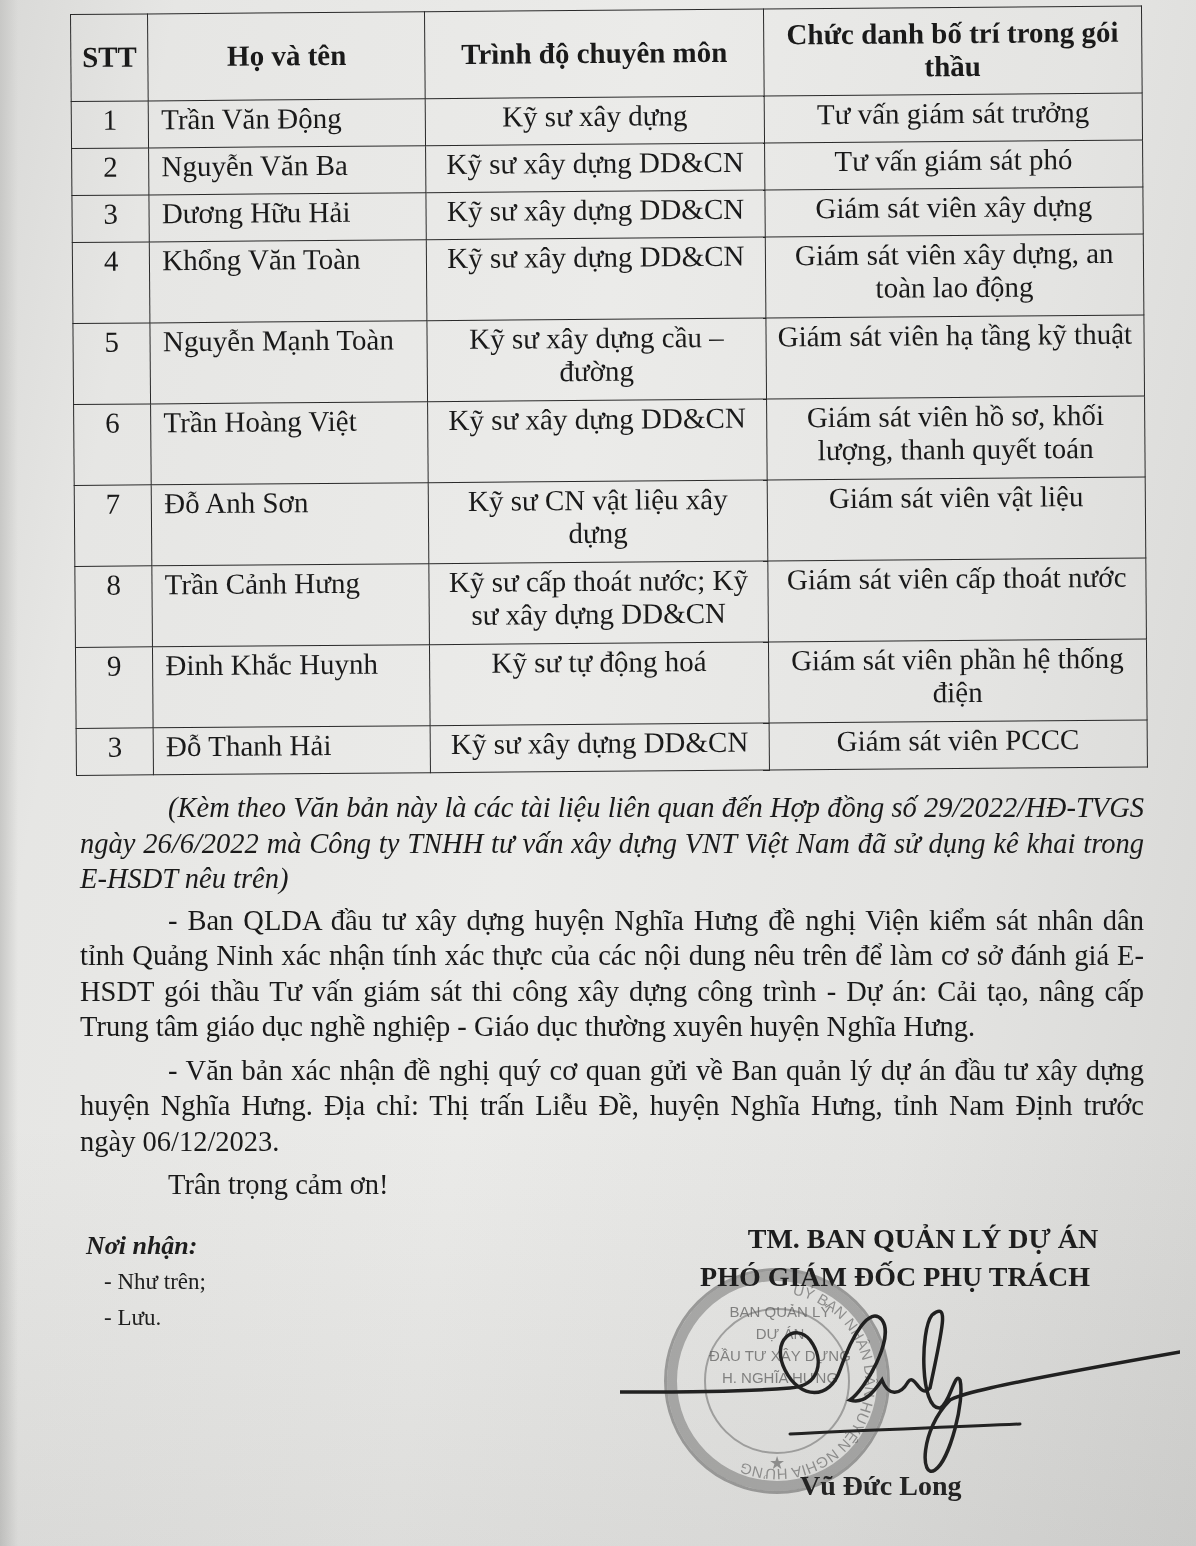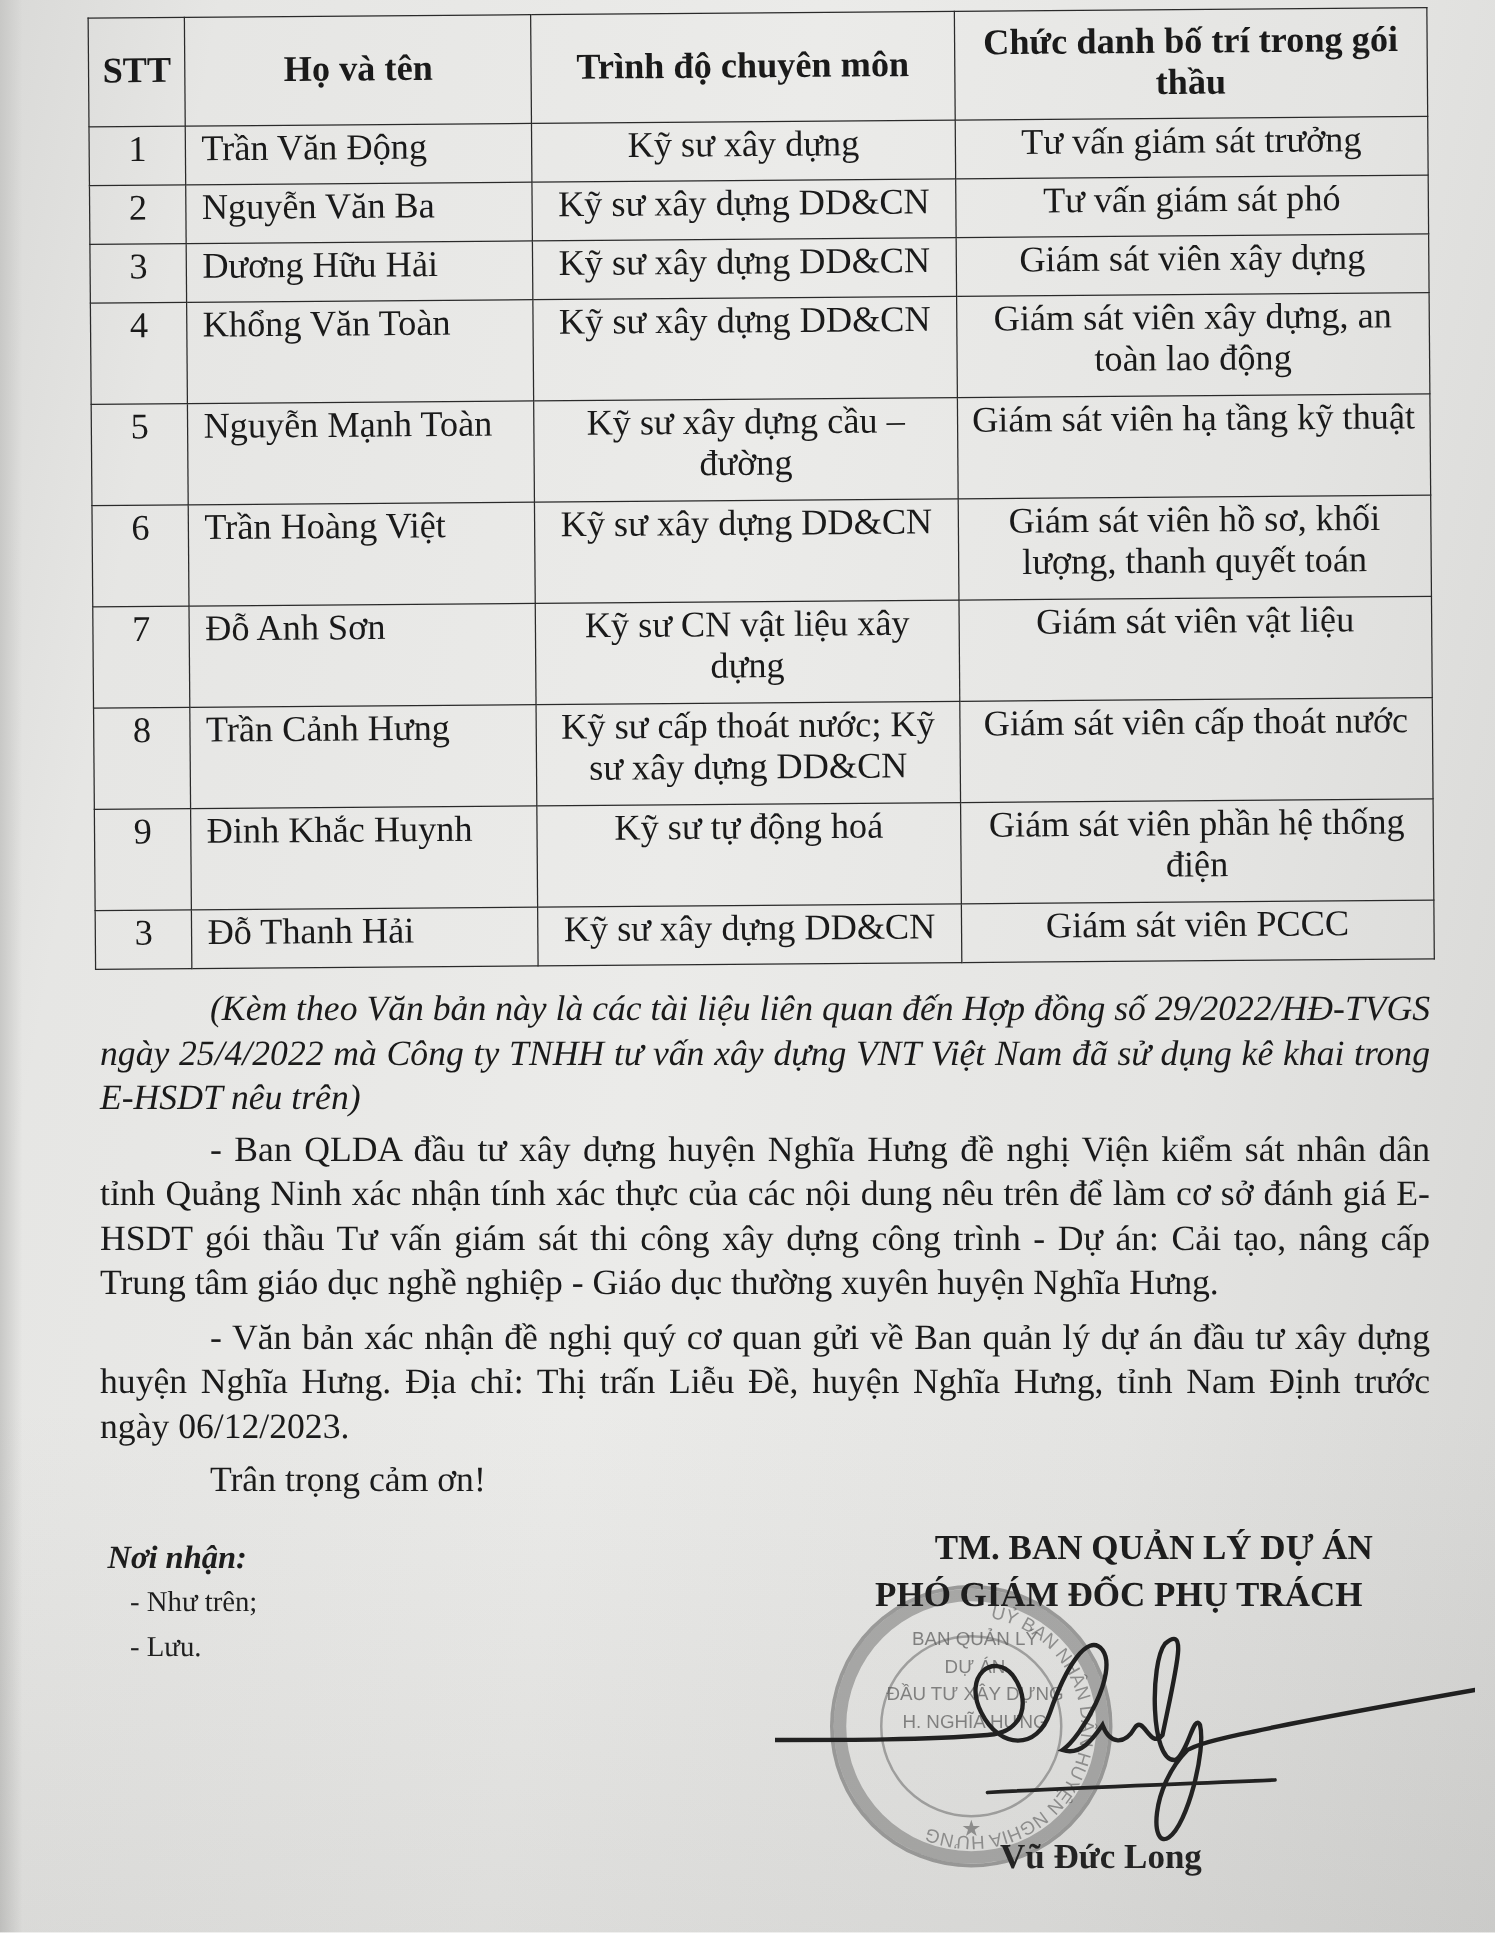--- a/index.html
+++ b/index.html
@@ -225,21 +225,21 @@
     <tr class="row-single">
       <td class="col-stt">3</td>
       <td class="col-name">Đỗ Thanh Hải</td>
       <td class="col-qual">Kỹ sư xây dựng DD&amp;CN</td>
       <td class="col-role">Giám sát viên PCCC</td>
     </tr>
   </tbody>
 </table>
 
 <div class="doc-body">
-  <p class="attach-note">(Kèm theo Văn bản này là các tài liệu liên quan đến Hợp đồng số 29/2022/HĐ-TVGS ngày 25/4/2022 mà Công ty TNHH tư vấn xây dựng VNT Việt Nam đã sử dụng kê khai trong E-HSDT nêu trên)</p>
+  <p class="attach-note">(Kèm theo Văn bản này là các tài liệu liên quan đến Hợp đồng số 29/2022/HĐ-TVGS ngày 26/6/2022 mà Công ty TNHH tư vấn xây dựng VNT Việt Nam đã sử dụng kê khai trong E-HSDT nêu trên)</p>
   <p class="para">- Ban QLDA đầu tư xây dựng huyện Nghĩa Hưng đề nghị Viện kiểm sát nhân dân tỉnh Quảng Ninh xác nhận tính xác thực của các nội dung nêu trên để làm cơ sở đánh giá E-HSDT gói thầu Tư vấn giám sát thi công xây dựng công trình - Dự án: Cải tạo, nâng cấp Trung tâm giáo dục nghề nghiệp - Giáo dục thường xuyên huyện Nghĩa Hưng.</p>
   <p class="para">- Văn bản xác nhận đề nghị quý cơ quan gửi về Ban quản lý dự án đầu tư xây dựng huyện Nghĩa Hưng. Địa chỉ: Thị trấn Liễu Đề, huyện Nghĩa Hưng, tỉnh Nam Định trước ngày 06/12/2023.</p>
   <p class="thanks">Trân trọng cảm ơn!</p>
 </div>
 
 <div class="recipients">
   <div class="recipients-title">Nơi nhận:</div>
   <div class="recipients-item">- Như trên;</div>
   <div class="recipients-item">- Lưu.</div>
 </div>

